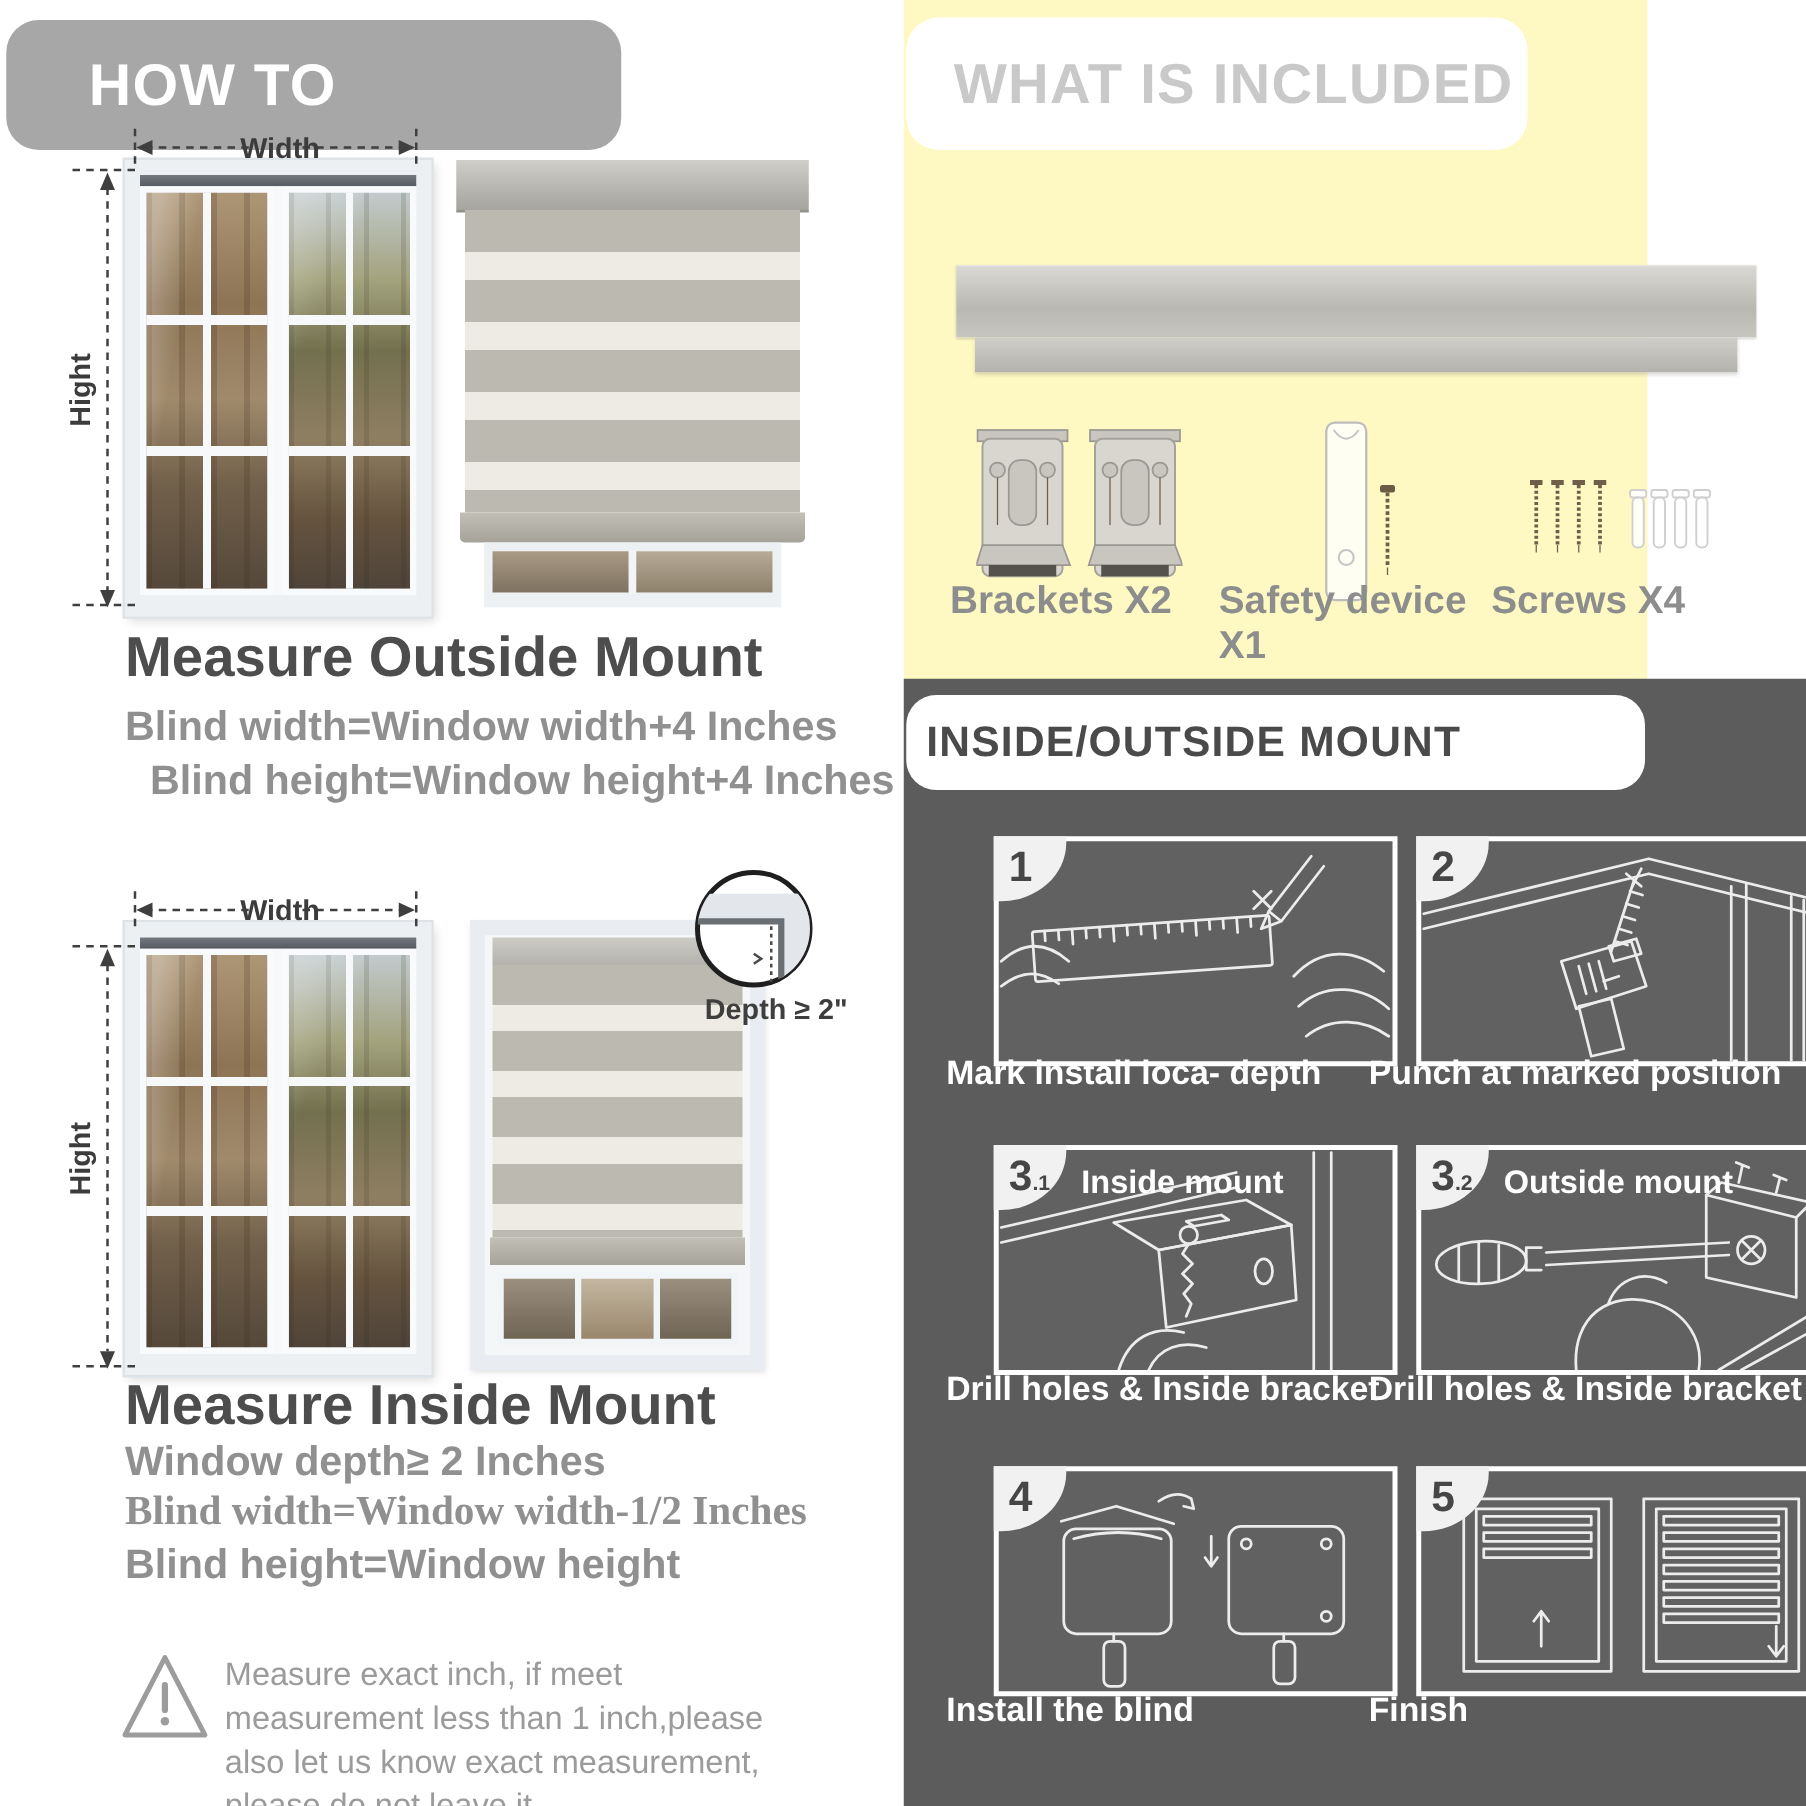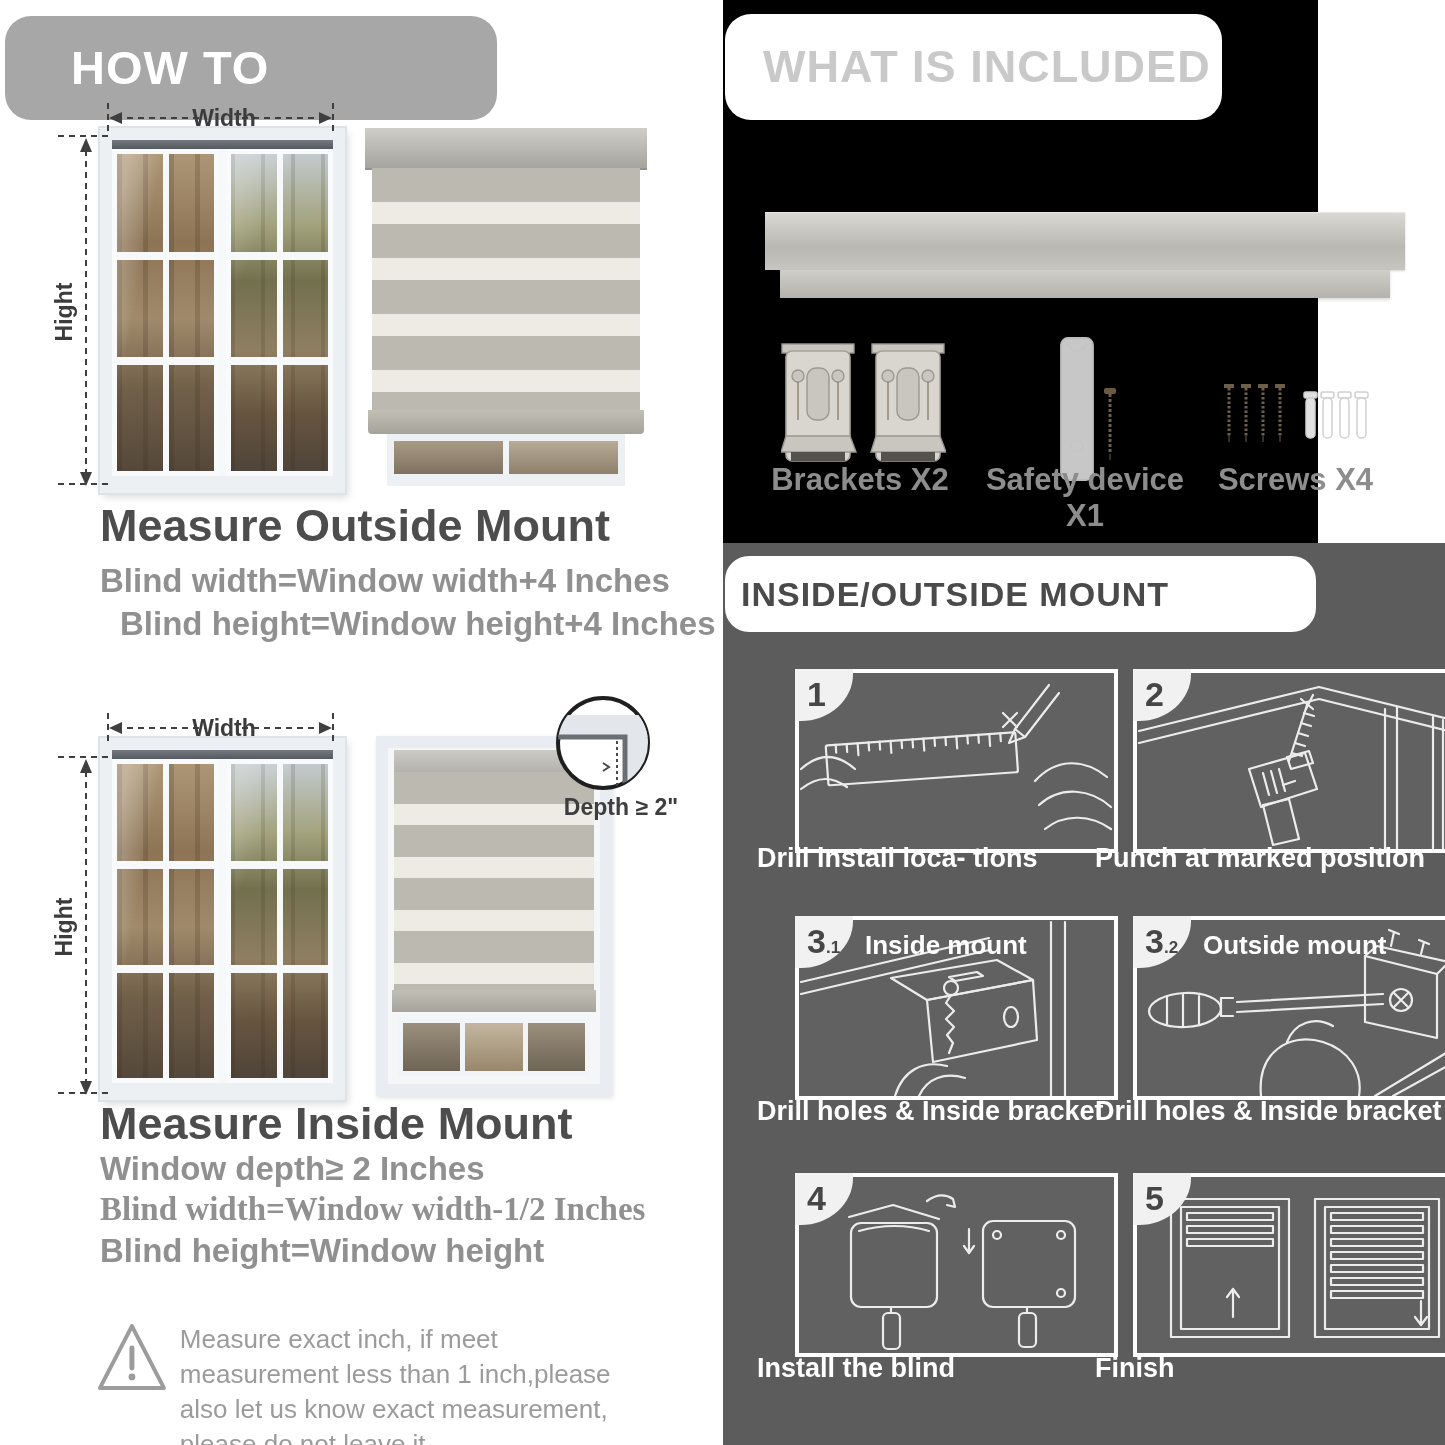--- a/index.html
+++ b/index.html
@@ -66,34 +66,34 @@
   .depth-annot{position:absolute;left:545px;top:693px;}
   .depth-annot text{fill:#3e3e3e;font-size:23px;font-weight:bold;font-family:"Liberation Sans",sans-serif;}
   
   .m-title{position:absolute;left:100px;margin:0;font-size:45px;font-weight:bold;color:#4d4d4d;}
   .m-line{position:absolute;left:100px;margin:0;font-size:33px;font-weight:bold;color:#909090;}
   #t1{top:500px;} #o1{top:562px;} #o2{top:605px;margin-left:20px;}
   #t2{top:1098px;} #i1{top:1150px;} #i2{top:1191px;font-family:Liberation Serif, serif;} #i3{top:1232px;}
   .warn-wrap{position:absolute;left:96px;top:1318px;width:545px;display:flex;gap:12px;}
   .warn-text{color:#9b9b9b;font-size:26px;line-height:35px;width:462px;margin-top:4px;}
   
-  #right-top{position:absolute;left:723px;top:0;width:595px;height:547px;background:#000000;}
+  #right-top{position:absolute;left:723px;top:0;width:595px;height:547px;background:#fef9c3;}
   .banner-included{position:absolute;left:2px;top:14px;width:497px;height:106px;background:#fff;
                    border-radius:26px;}
   .banner-included span{display:block;line-height:106px;padding-left:38px;color:#c9c9c9;
                         font-size:45px;font-weight:bold;letter-spacing:1px;}
   .blind-name{position:absolute;left:81px;top:146px;width:560px;text-align:center;
               font-size:34px;font-weight:bold;color:#6e6e6e;}
   .hr-tier1{position:absolute;left:42px;top:212px;width:640px;height:58px;
             background:linear-gradient(180deg,#dad9d5,#b9b8b2 60%,#c6c5c0);
             box-shadow:inset 0 1px 0 #e8e7e3, 0 1px 2px rgba(0,0,0,.18);}
   .hr-tier2{position:absolute;left:57px;top:270px;width:610px;height:28px;
             background:linear-gradient(180deg,#cfcec9,#b3b2ac);box-shadow:0 2px 3px rgba(0,0,0,.15);}
   .hw{position:absolute;}
-  .hw-label{position:absolute;top:462px;text-align:center;font-size:31px;font-weight:bold;color:#8d8d8d;}
+  .hw-label{position:absolute;top:462px;font-size:31px;font-weight:bold;color:#8d8d8d;}
   #lab-brackets{left:37px;width:200px;} #lab-safety{left:252px;width:220px;} #lab-screws{left:470px;width:205px;}
   
   #right-bottom{position:absolute;left:723px;top:543px;width:722px;height:902px;background:#5c5c5c;}
   .banner-mount{position:absolute;left:2px;top:13px;width:591px;height:76px;background:#fff;
                 border-radius:24px;}
   .banner-mount span{display:block;line-height:76px;padding-left:16px;color:#4a4a4a;
                      font-size:34px;font-weight:bold;letter-spacing:1px;}
   .panel{position:absolute;width:315px;height:176px;border:4px solid #fff;background:#616161;}
   .c1{left:32px;} .c2{left:370px;}
   .r1{top:110px;} .r2{top:357px;} .r3{top:614px;}
@@ -307,21 +307,21 @@
           <path d="M38,66 v8 M49,66 v8 M60,66 v12 M71,66 v8 M82,66 v8 M93,66 v12 M104,66 v8 M115,66 v8 M126,66 v12 M137,66 v8 M148,66 v8 M159,66 v12 M170,66 v8 M181,66 v8 M192,66 v12 M203,66 v8"></path>
         </g>
         <path d="M250,12 L216,56 M260,20 L226,64 M216,56 L226,64 M216,56 L210,70 L226,64"></path>
         <path d="M204,40 l14,14 M218,40 l-14,14"></path>
         <path d="M2,96 C22,78 40,82 56,96 M2,116 C20,102 34,104 48,114"></path>
         <path d="M236,108 C258,84 286,86 308,104 M240,132 C262,112 292,116 312,134 M246,156 C266,140 292,142 312,156"></path>
       </svg>
       <div class="badge"><span>1</span><span class="bsub"></span></div>
       <span class="plabel"></span>
     </figure>
-    <div class="pcap cap-r1 cap-c1">Drill install loca- tions</div>
+    <div class="pcap cap-r1 cap-c1">Mark install loca- depth</div>
 
     <figure class="panel r1 c2">
       <svg class="art" viewBox="0 0 315 176">
         <path d="M2,58 L182,14 L312,46 M2,70 L182,26 L312,58"></path>
         <path d="M248,36 V176 M260,34 V176 M296,44 V176 M306,47 V176"></path>
         <path d="M152,88 L170,32 M164,26 l12,10 M176,22 l-8,16"></path>
         <path d="M155,80 l10,3 M158,70 l10,3 M161,60 l10,3 M164,50 l10,3 M167,40 l10,3"></path>
         <path d="M112,96 L168,80 L180,116 L124,134 Z"></path>
         <path d="M150,84 L172,78 L176,90 L154,96 Z"></path>
         <path d="M126,100 l6,22 M134,98 l6,22 M142,96 l6,22"></path>

